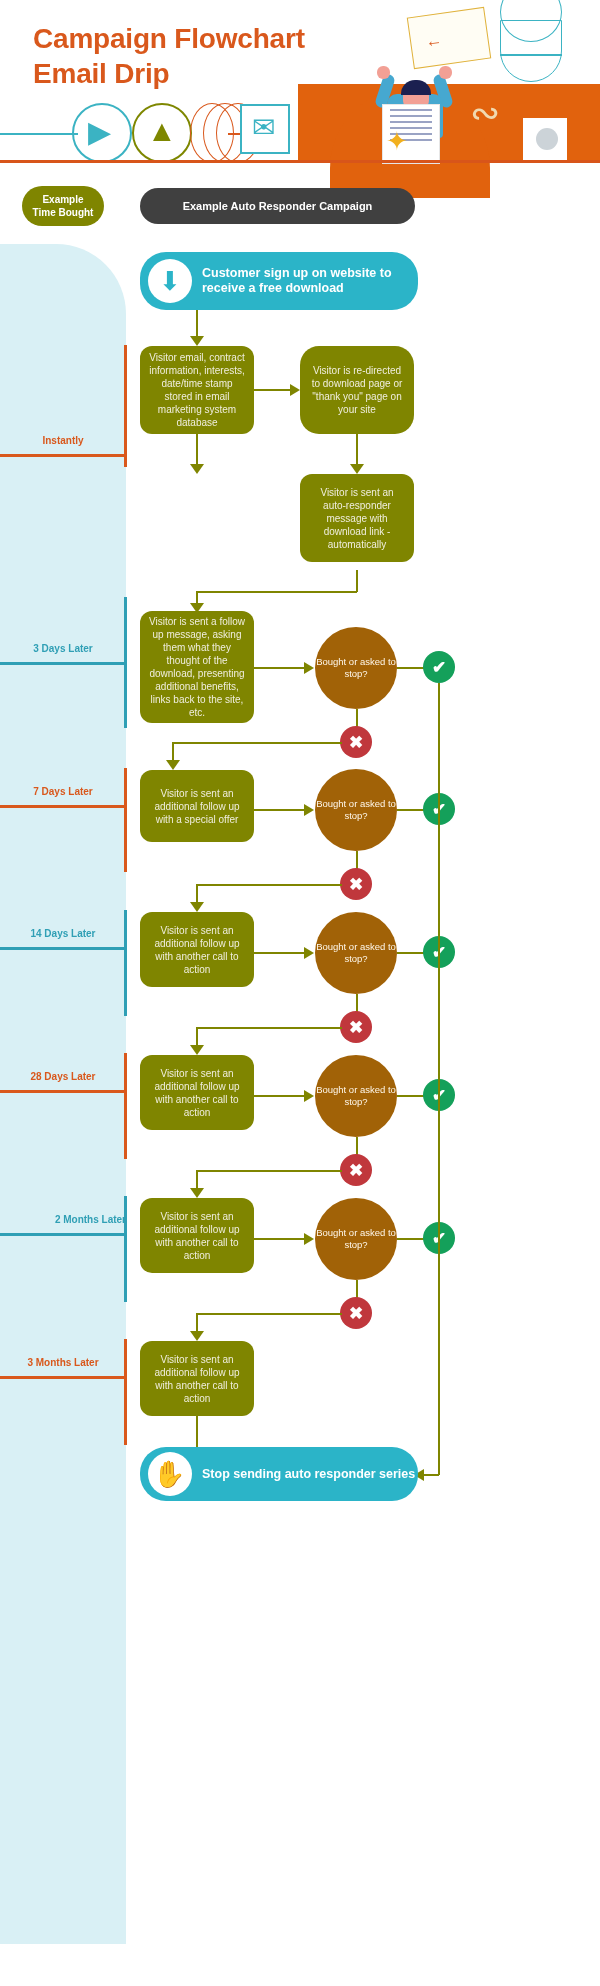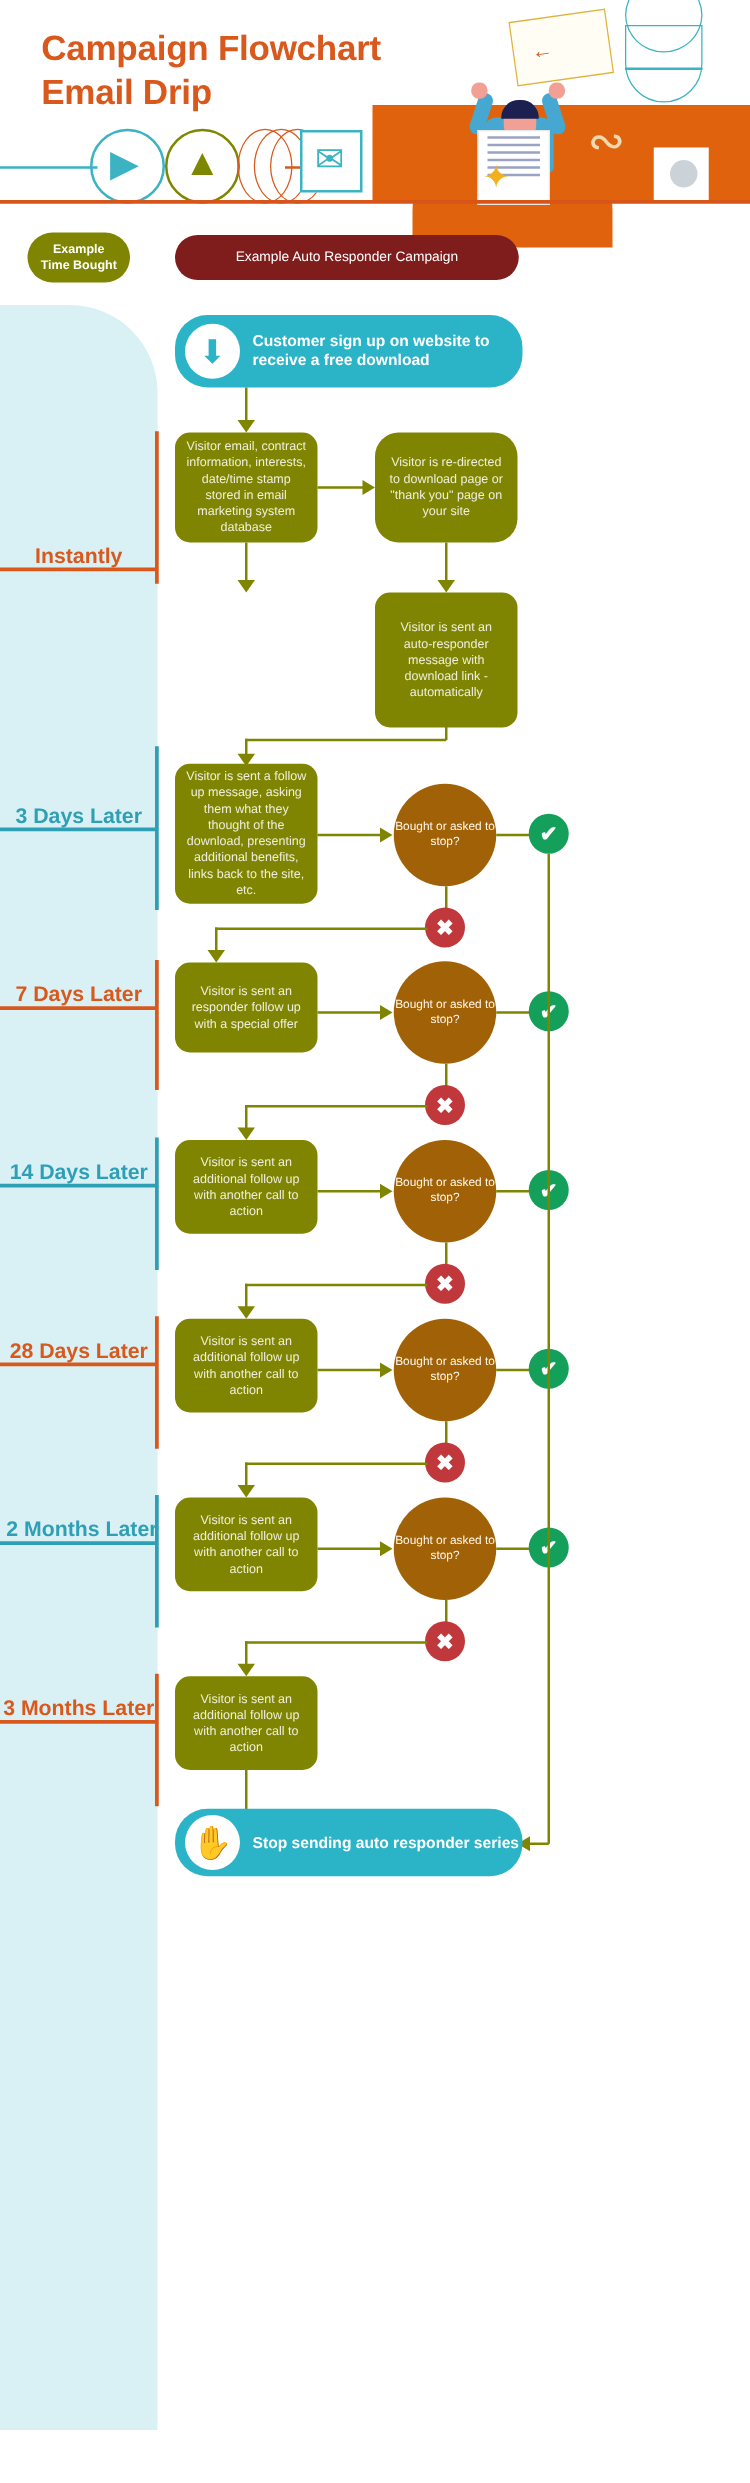--- a/index.html
+++ b/index.html
@@ -54,36 +54,36 @@
   .deco-a { position:absolute; left:500px; top:-18px; width:62px; height:60px; border:1.6px solid #3bb3c3; border-radius:50%; }
   .deco-b { position:absolute; left:500px; top:20px; width:62px; height:62px; border:1.6px solid #3bb3c3; border-radius:0 0 32px 32px; }
   .deco-line { position:absolute; left:500px; top:54px; width:62px; height:1.6px; background:#3bb3c3; }
   .deco-squig { position:absolute; left:470px; top:92px; color:#f0d9b0; font-size:36px; }
 
   
   .timecol { position:absolute; left:0; top:244px; width:126px; height:1700px; background:#d9f0f5;
              border-radius:0 70px 0 0; }
   .time-label {
     position:absolute; left:0; width:126px; text-align:center;
-    font-size:17px; font-weight:700;
+    font-size:10px; font-weight:700;
   }
   .time-rule { position:absolute; left:0; width:126px; height:2.5px; }
   .tick { position:absolute; left:124px; width:3px; }
 
   
   .pill-time {
     position:absolute; left:22px; top:186px; width:82px; height:40px;
     background:#7f8500; border-radius:20px; color:#fff;
     font-size:10px; font-weight:700; line-height:13px;
     display:flex; align-items:center; justify-content:center; text-align:center;
   }
   .pill-camp {
     position:absolute; left:140px; top:188px; width:275px; height:36px;
-    background:#7f1d1d; border-radius:18px; color:#fff;
-    font-size:11px; font-weight:400;
+    background:#404040; border-radius:18px; color:#fff;
+    font-size:11px; font-weight:700;
     display:flex; align-items:center; justify-content:center; text-align:center;
   }
 
   
   .teal-box {
     position:absolute; background:#2bb4c8; border-radius:26px;
     display:flex; align-items:center;
   }
   .teal-circ {
     width:44px; height:44px; border-radius:50%; background:#fff;
@@ -229,40 +229,40 @@
   <div class="obox" style="left:300px; top:346px; width:114px; height:88px;border-radius:19px;">Visitor is re-directed to download page or "thank you" page on your site</div>
   <div class="ln hline" style="left:254px; top:389px; width:38px;"></div>
   <div class="arw-r" style="left:290px; top:384px;"></div>
 
   <div class="ln vline" style="left:196px; top:434px; height:34px;"></div>
   <div class="arw-d" style="left:190px; top:464px;"></div>
 
   <div class="ln vline" style="left:356px; top:434px; height:34px;"></div>
   <div class="arw-d" style="left:350px; top:464px;"></div>
 
-  <div class="obox" style="left:300px; top:474px; width:114px; height:108px;">Visitor is sent an auto-responder message with download link - automatically</div>
+  <div class="obox" style="left:300px; top:474px; width:114px; height:88px;">Visitor is sent an auto-responder message with download link - automatically</div>
 
   <div class="ln vline" style="left:356px; top:570px; height:22px;"></div>
   <div class="ln hline" style="left:196px; top:591px; width:161px;"></div>
   <div class="ln vline" style="left:196px; top:591px; height:16px;"></div>
   <div class="arw-d" style="left:190px; top:603px;"></div>
 
   <div class="obox" style="left:140px; top:611px; width:114px; height:112px;">Visitor is sent a follow up message, asking them what they thought of the download, presenting additional benefits, links back to the site, etc.</div>
   <div class="ocirc" style="left:315px; top:627px; width:82px; height:82px;">Bought or asked to stop?</div>
   <div class="ln hline" style="left:254px; top:667px; width:52px;"></div>
   <div class="arw-r" style="left:304px; top:662px;"></div>
   <div class="ln hline" style="left:397px; top:667px; width:28px;"></div>
   <div class="badge ok" style="left:423px; top:651px;">✔</div>
   <div class="ln vline" style="left:356px; top:709px; height:24px;"></div>
   <div class="badge no" style="left:340px; top:726px;">✖</div>
   <div class="ln hline" style="left:172px; top:742px; width:170px;"></div>
   <div class="ln vline" style="left:172px; top:742px; height:22px;"></div>
   <div class="arw-d" style="left:166px; top:760px;"></div>
 
-  <div class="obox" style="left:140px; top:770px; width:114px; height:72px;">Visitor is sent an responder follow up with a special offer</div>
+  <div class="obox" style="left:140px; top:770px; width:114px; height:72px;">Visitor is sent an additional follow up with a special offer</div>
   <div class="ocirc" style="left:315px; top:769px; width:82px; height:82px;">Bought or asked to stop?</div>
   <div class="ln hline" style="left:254px; top:809px; width:52px;"></div>
   <div class="arw-r" style="left:304px; top:804px;"></div>
   <div class="ln hline" style="left:397px; top:809px; width:28px;"></div>
   <div class="badge ok" style="left:423px; top:793px;">✔</div>
   <div class="ln vline" style="left:356px; top:851px; height:24px;"></div>
   <div class="badge no" style="left:340px; top:868px;">✖</div>
   <div class="ln hline" style="left:196px; top:884px; width:146px;"></div>
   <div class="ln vline" style="left:196px; top:884px; height:22px;"></div>
   <div class="arw-d" style="left:190px; top:902px;"></div>

